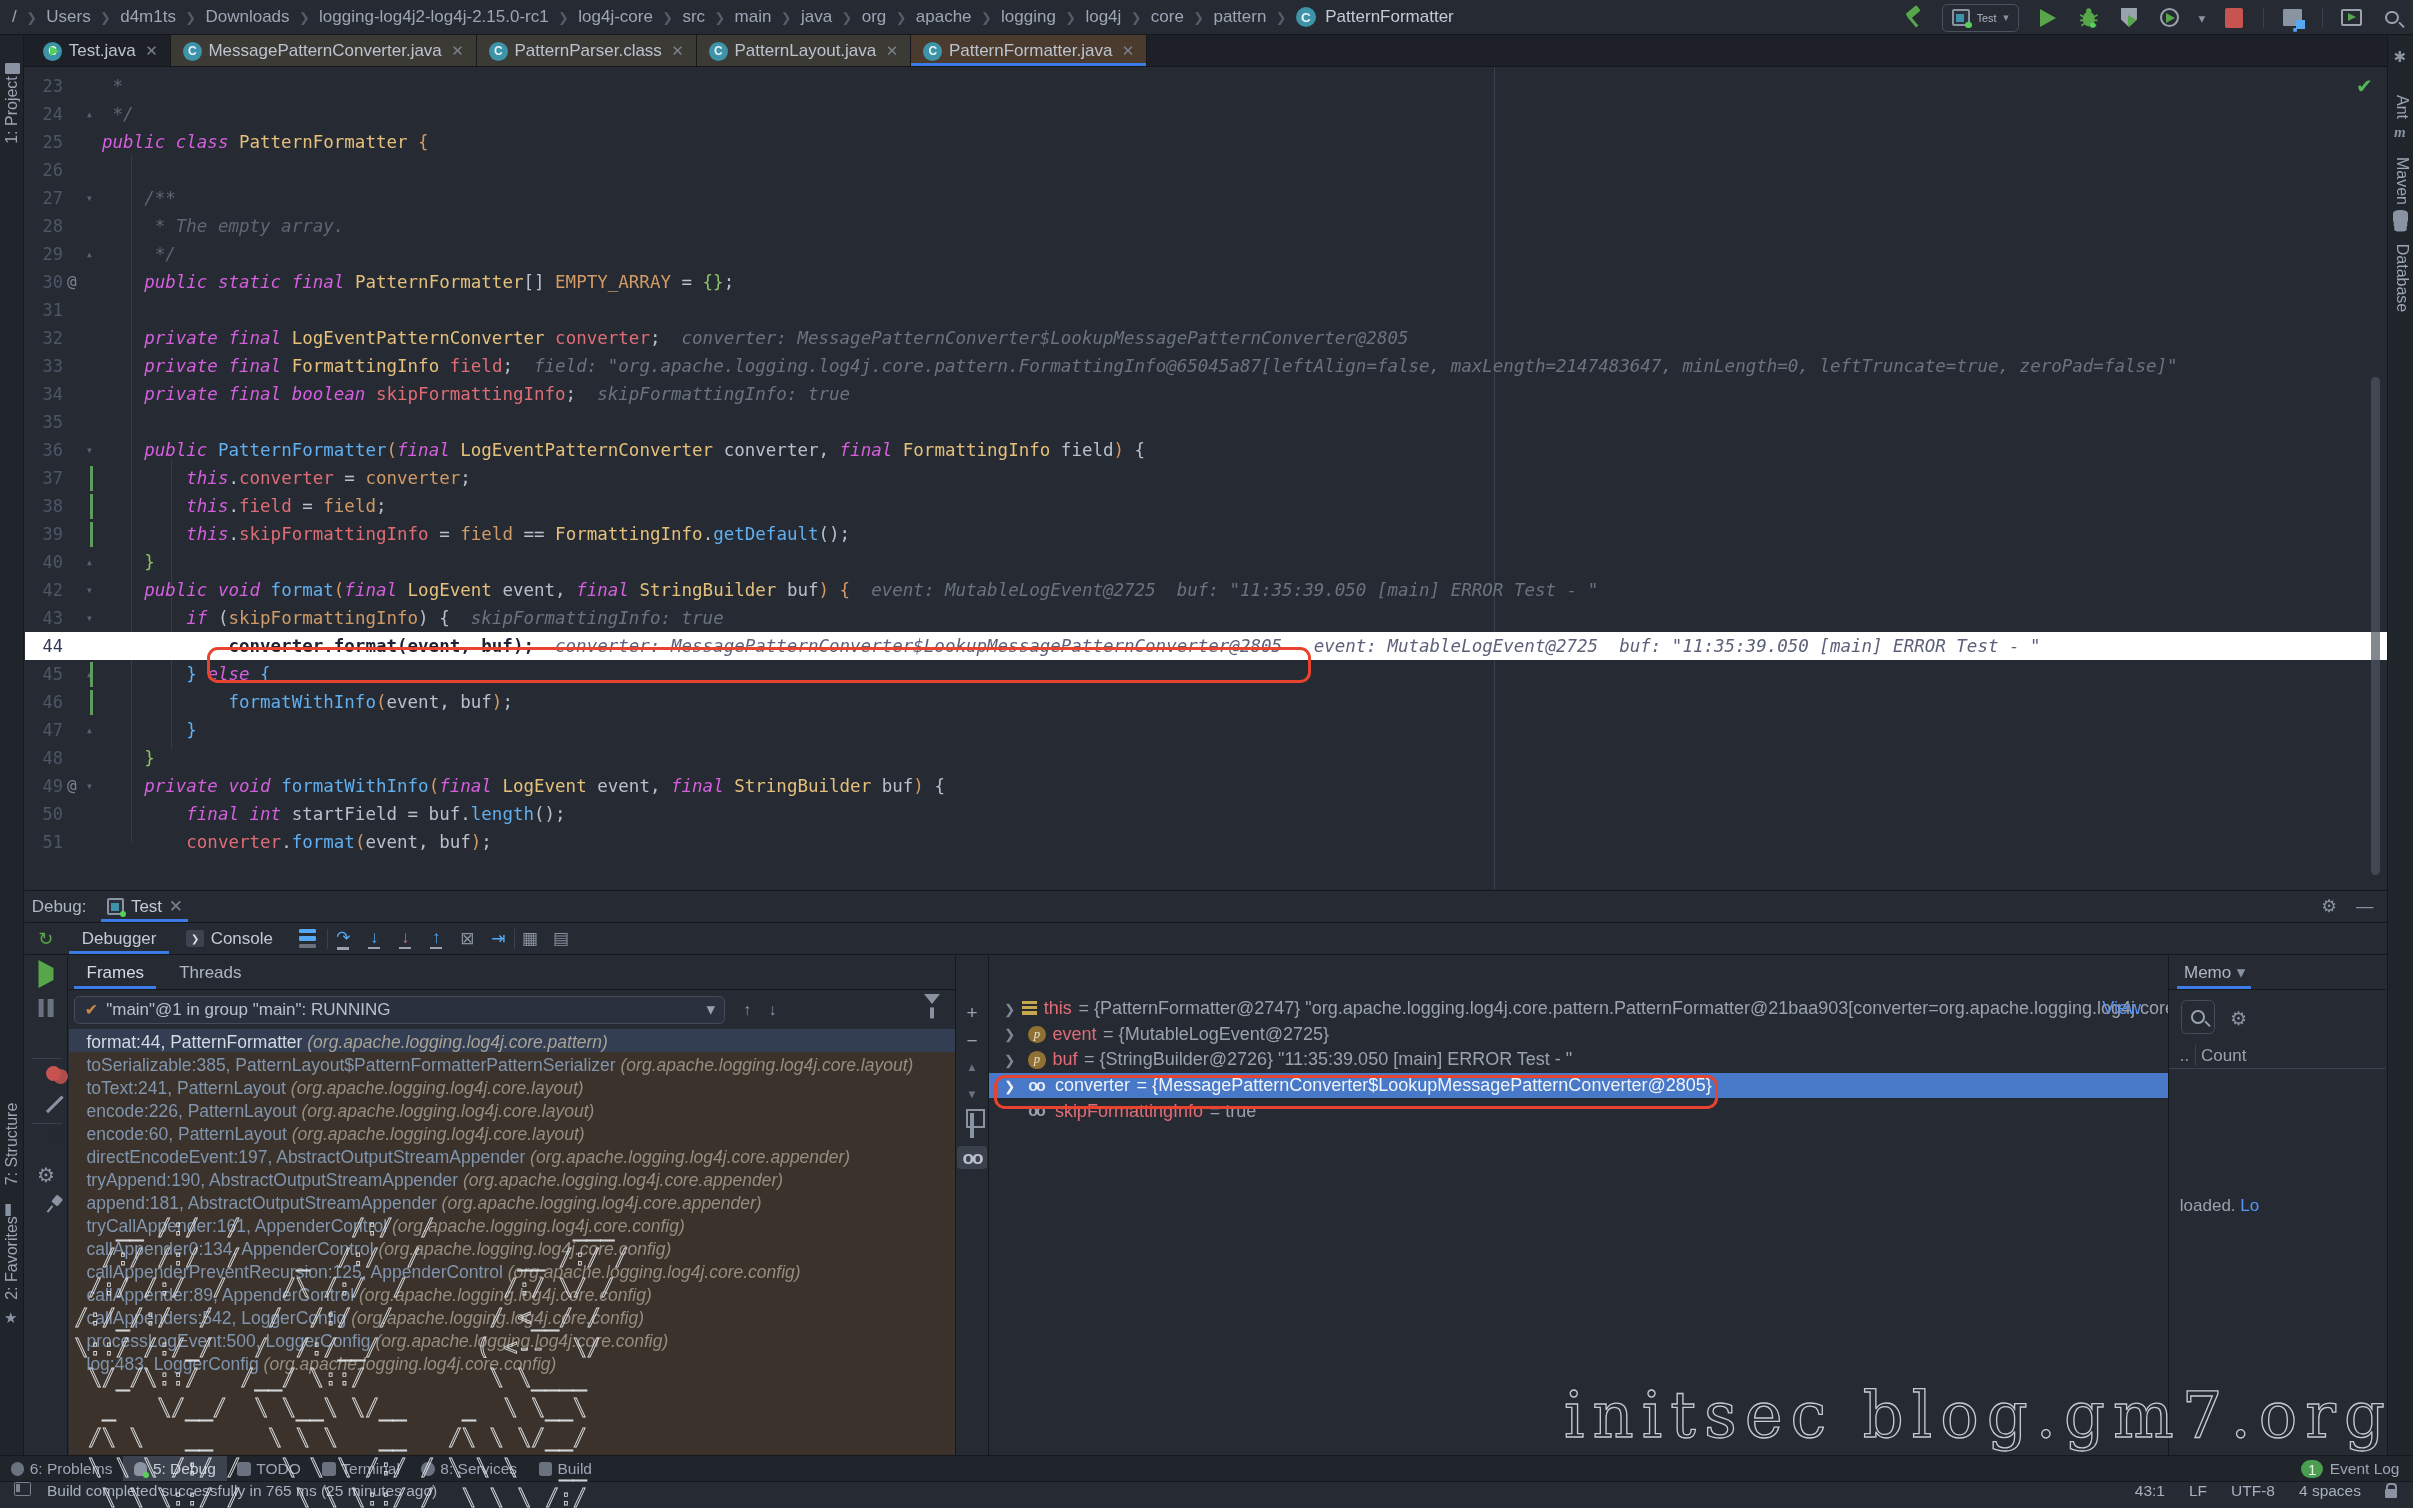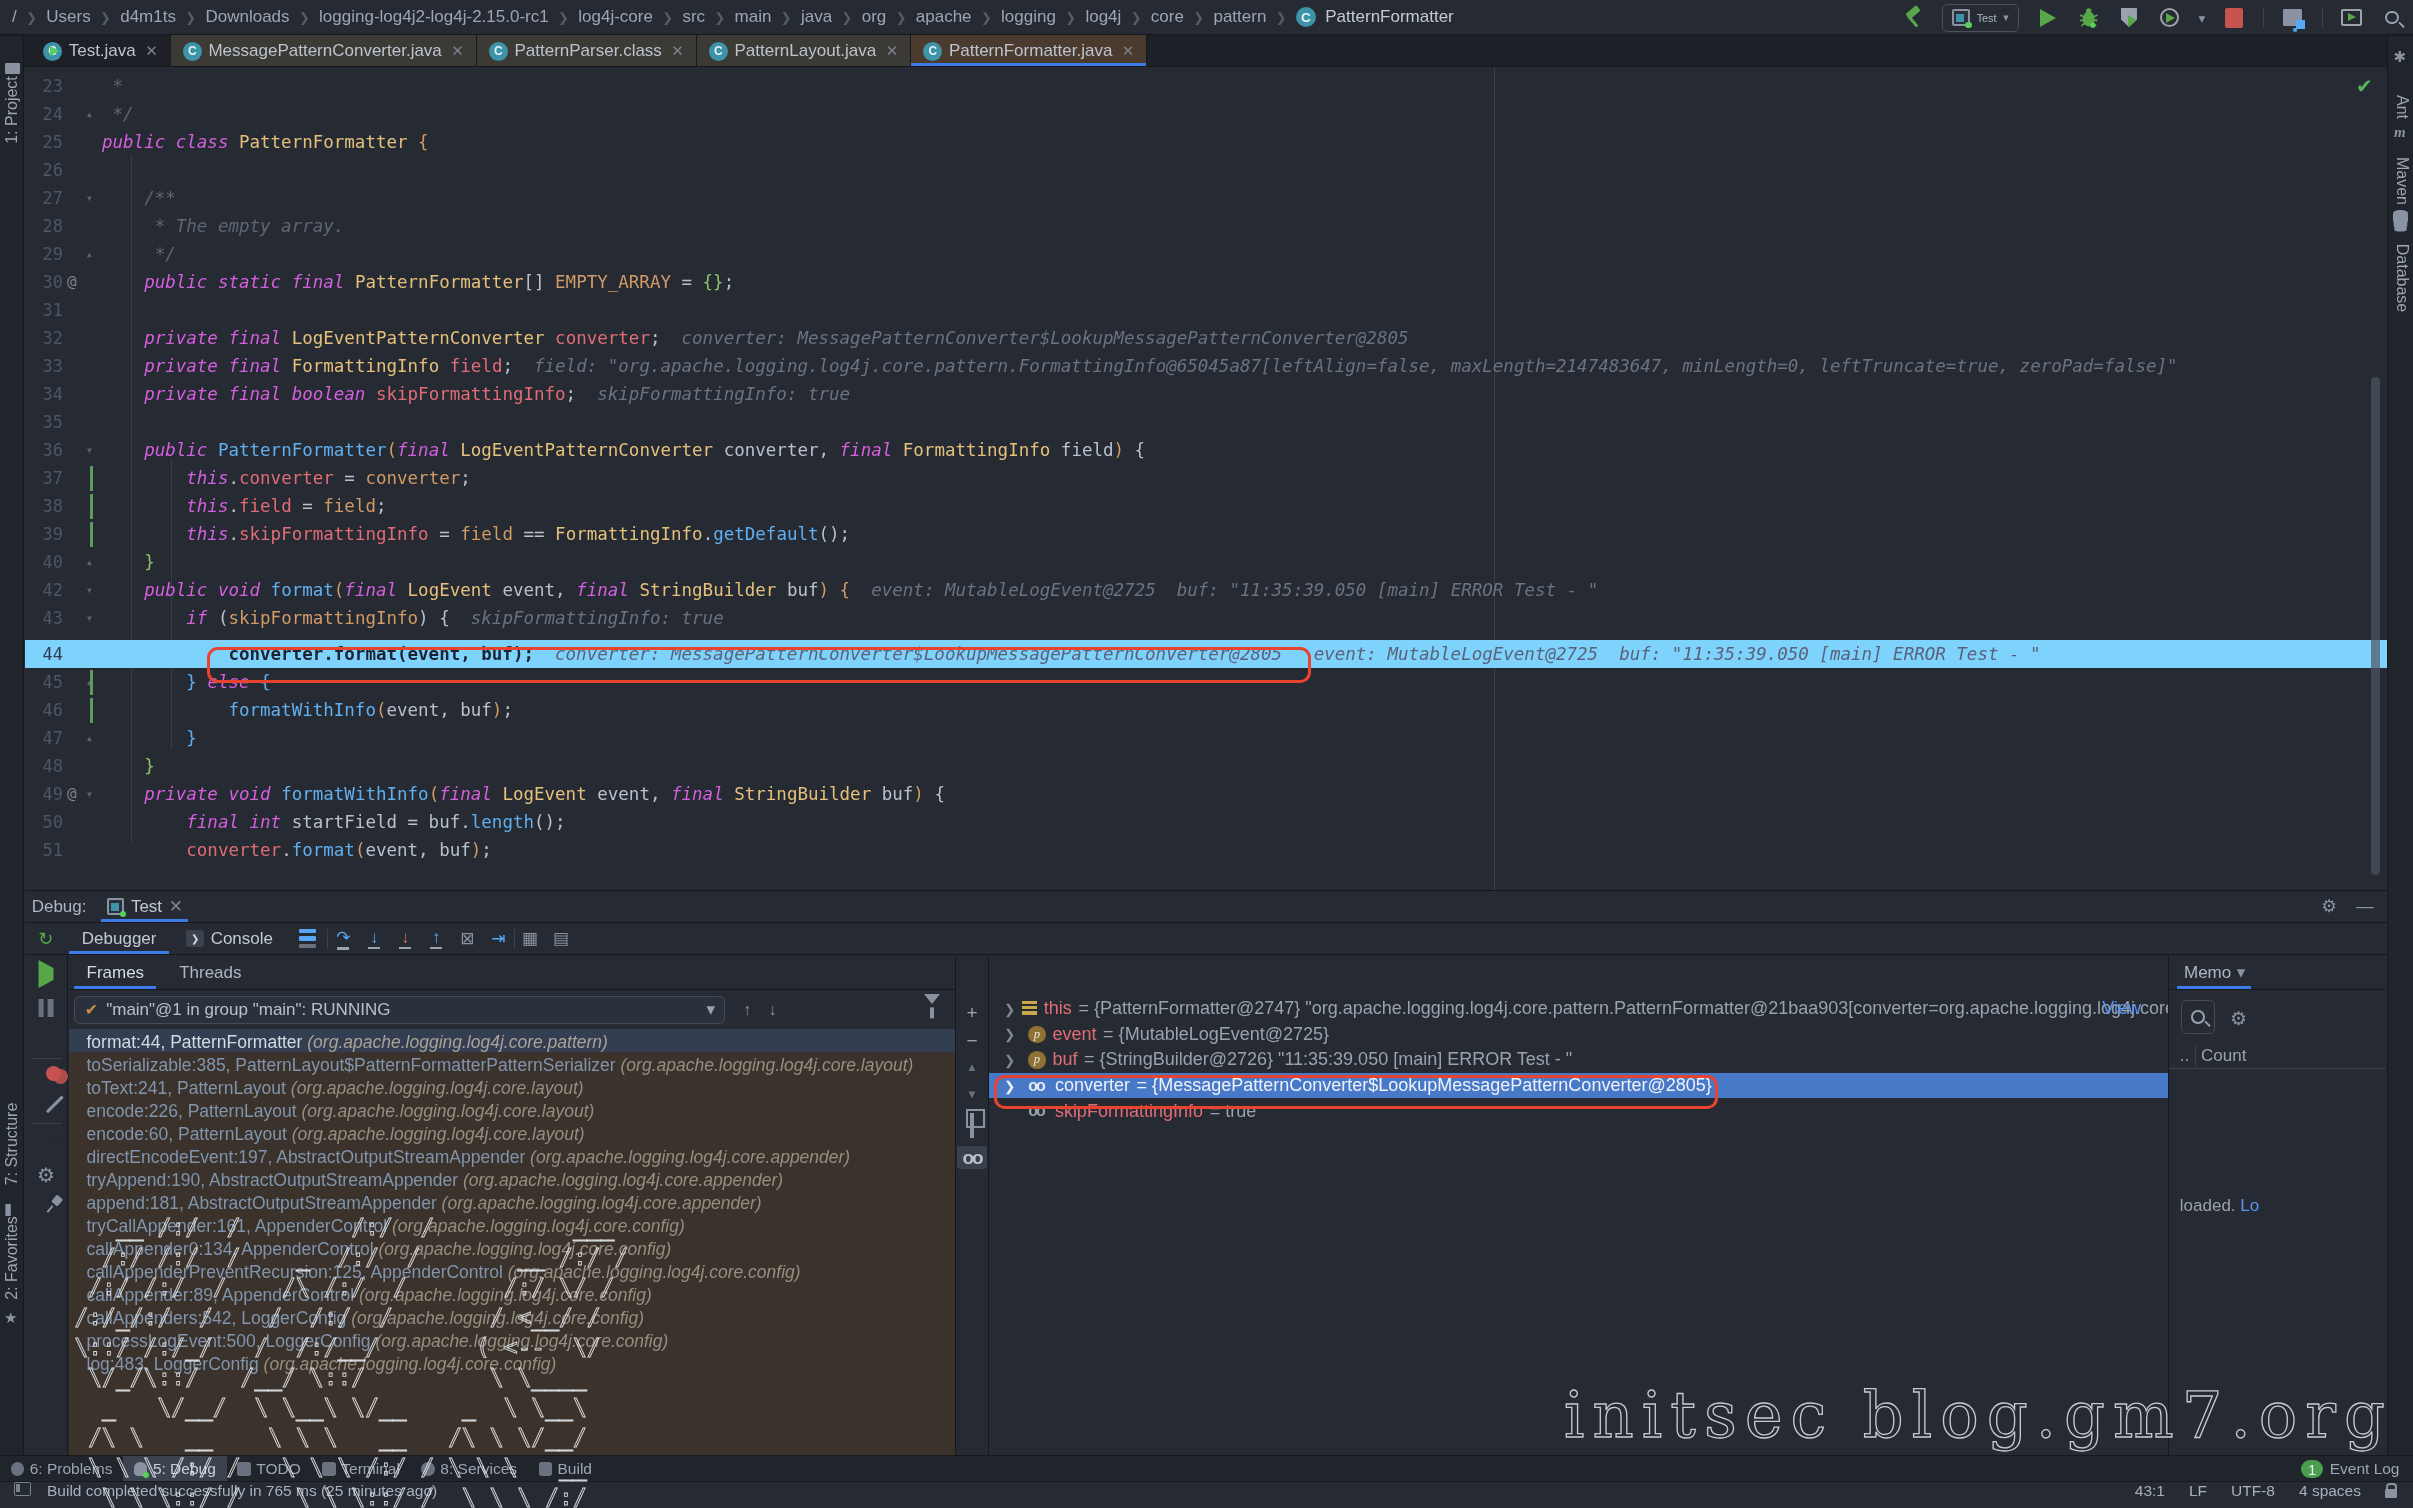--- a/index.html
+++ b/index.html
@@ -67,21 +67,21 @@
 
   
   #editor { position:absolute; left:25px; top:67px; width:2362px; height:823px; background:#262b33; overflow:hidden; }
   #code-lines { position:absolute; left:0; top:5.4px; width:100%; }
   .code-line { display:flex; height:28px; line-height:28px; font-family:"DejaVu Sans Mono", monospace; font-size:17.5px; position:relative; }
   .code-line .ln { width:38px; text-align:right; color:#4d5666; font-size:17px; flex:none; }
   .code-line .gmark { width:17.5px; text-align:center; color:#7a828e; font-size:16px; flex:none; }
   .code-line .fold { width:17.5px; text-align:center; color:#5a6270; font-size:12px; flex:none; }
   .code-line .chgbar { position:absolute; left:65px; top:1.3px; width:3.4px; height:25px; background:#5d9c5d; }
   .code-line .code { white-space:pre; padding-left:4px; }
-  .code-line.exec { background:#7dd3fc;margin-top:8px; }
+  .code-line.exec { background:#ffffff; }
   .code-line.exec .ln { color:#333a55; }
   .tk-k { color:#d55fde; font-style:italic; }
   .tk-t { color:#e5c07b; }
   .tk-f { color:#e06c75; }
   .tk-m { color:#61afef; }
   .tk-o { color:#d19a66; }
   .tk-g { color:#8cc265; }
   .tk-c { color:#5f6672; font-style:italic; }
   .tk-h { color:#6b7280; font-style:italic; }
   .tk-d { color:#b9c0cc; }

